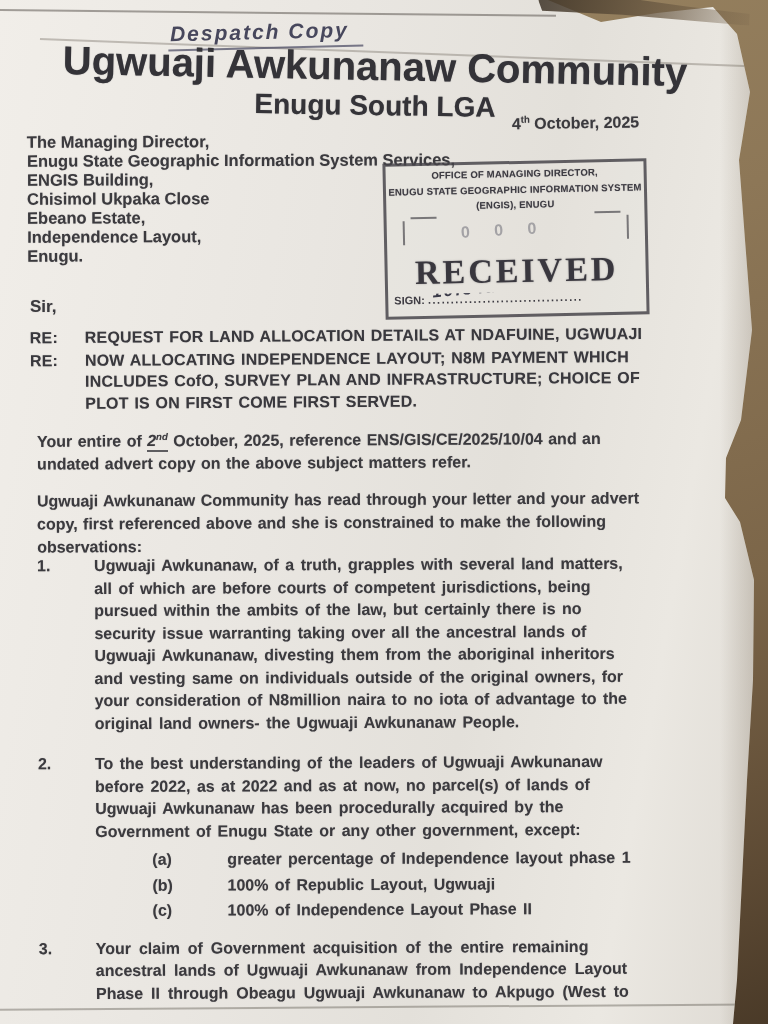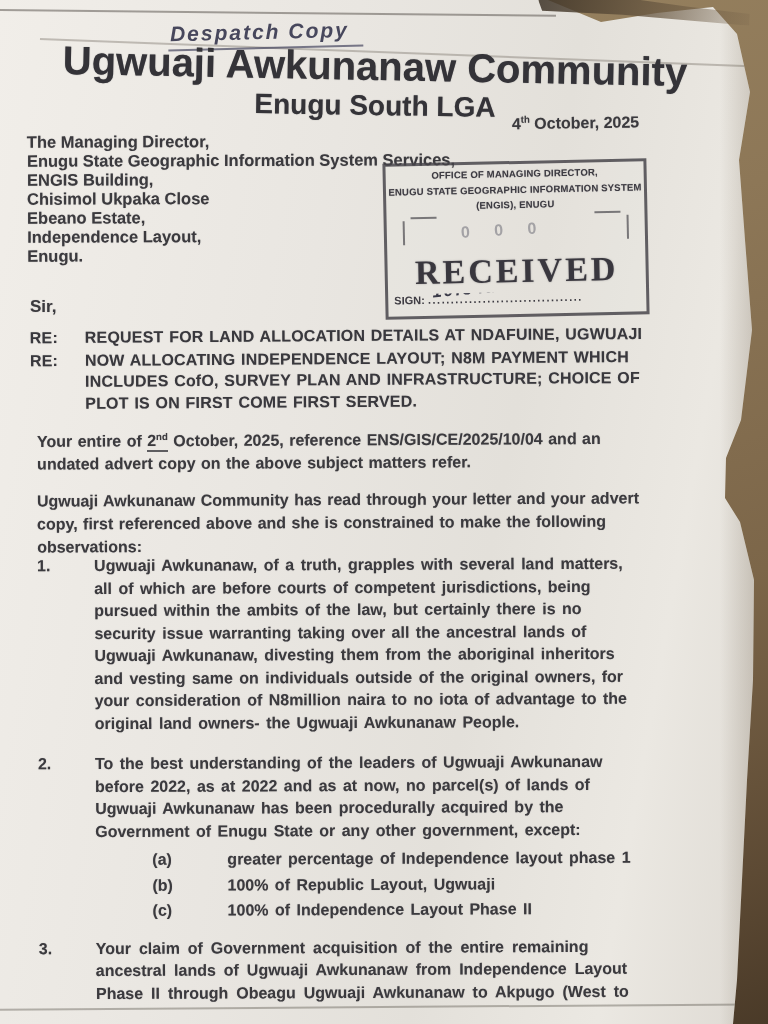--- a/index.html
+++ b/index.html
@@ -61,21 +61,21 @@
   .sign-dots{letter-spacing:1.5px;}
   .sign-time{position:absolute;left:38px;top:-14px;font-size:17px;font-style:italic;font-weight:bold;
     color:#3a3a48;transform:rotate(-4deg);letter-spacing:2px;}
   
   .subject{left:30px;top:325px;width:640px;display:grid;grid-template-columns:55px 572px;
     font-size:16px;line-height:21.5px;letter-spacing:.2px;word-spacing:1px;transform:rotate(-.4deg);
     row-gap:1px;color:#39383d;}
   
   .para{left:37px;top:424px;width:618px;font-size:16px;line-height:23px;word-spacing:1px;transform:rotate(-.3deg);}
   .para2{top:488px;}
-  .u-day{border-bottom:2px solid rgba(59,58,62,.8);padding-bottom:1px;}
+  .u-day{border-bottom:2px solid rgba(59,58,62,.8);padding-bottom:1px;font-style:italic;}
   
   .obs{left:38px;top:554px;width:625px;transform:rotate(-.25deg);}
   .obs-item{display:grid;grid-template-columns:57px 545px;font-size:16px;line-height:22.5px;word-spacing:2px;}
   .obs-item.m1{margin-bottom:18px;}
   .obs-item.m2{margin-bottom:14px;}
   .sub{margin:5px 0 0 57px;display:grid;grid-template-columns:75px 1fr;font-size:16px;line-height:24.5px;row-gap:1px;}
   .obs-item.last{word-spacing:3.5px;}
 </style>
 </head>
 <body>

